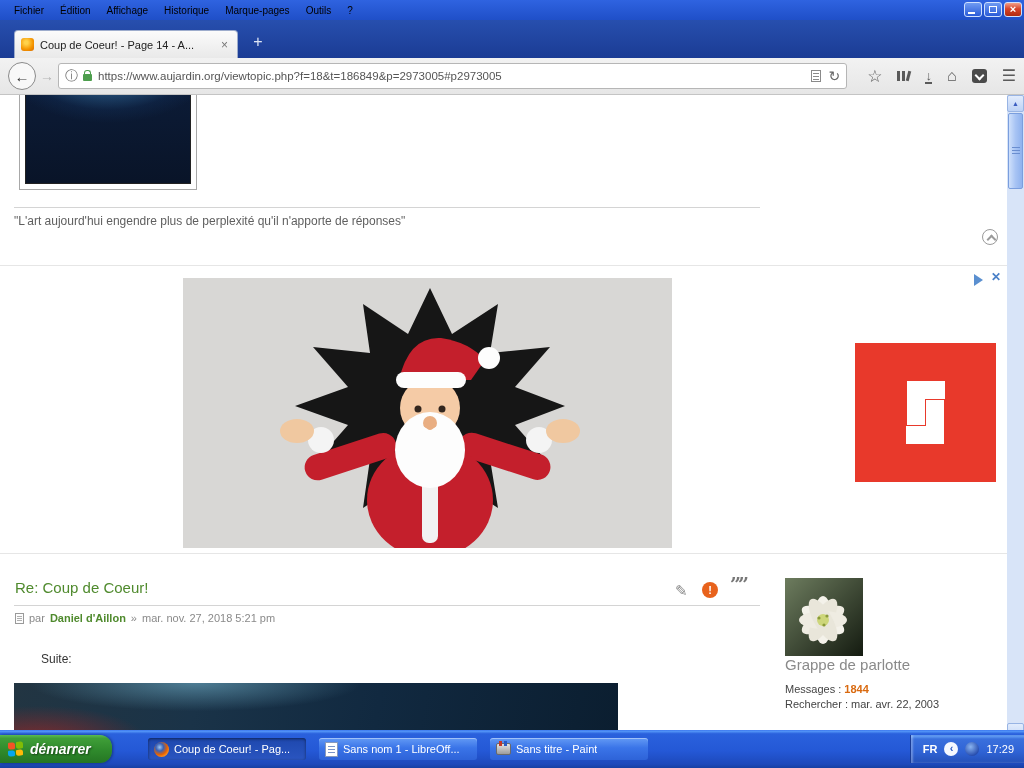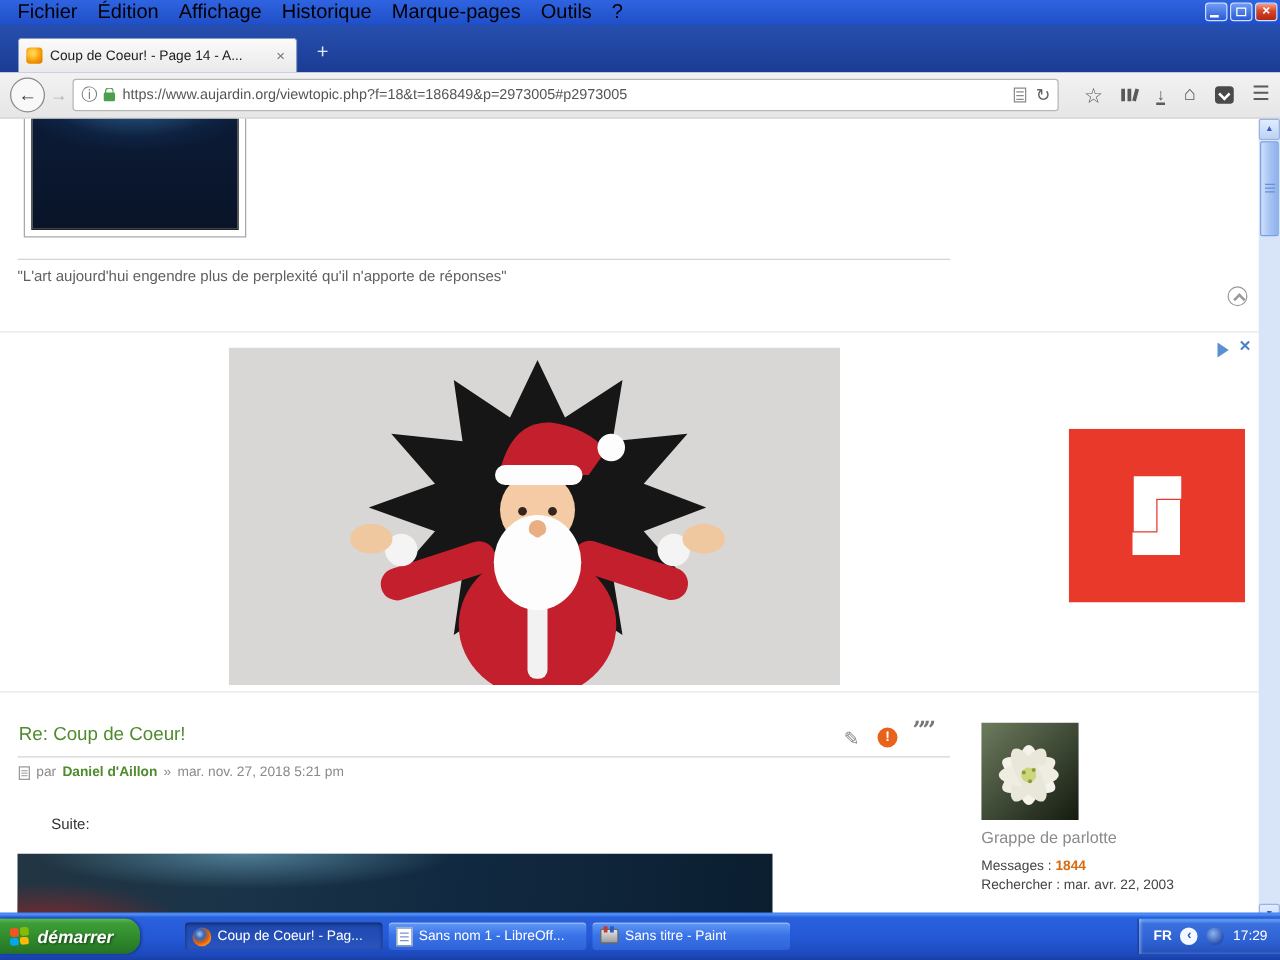--- a/index.html
+++ b/index.html
@@ -2,21 +2,21 @@
 <html><head>
 <meta charset="utf-8">
 <style>
   * { margin:0; padding:0; box-sizing:border-box; }
   html,body { width:1024px; height:768px; overflow:hidden; font-family:"Liberation Sans", sans-serif; }
   .screen { position:relative; width:1024px; height:768px; background:#fff; }
 
   
   .menubar { position:absolute; top:0; left:0; width:1024px; height:20px;
     background:linear-gradient(#2f63e0,#1f4fc8); display:flex; align-items:center; padding-left:6px; }
-  .menu-item { font-size:16px; color:#000; padding:2px 8px; cursor:default; }
+  .menu-item { font-size:10px; color:#000; padding:2px 8px; cursor:default; }
   .win-controls { position:absolute; right:2px; top:2px; display:flex; gap:2px; }
   .winbtn { width:18px; height:15px; border:1px solid #cfe0ff; border-radius:3px;
     background:linear-gradient(#6f9bf2,#2a5bd8); position:relative; cursor:pointer; }
   .winbtn.close { background:linear-gradient(#f2a089,#d8442a 45%,#b02a12); }
   .g-min { position:absolute; left:3px; bottom:2px; width:7px; height:2px; background:#fff; }
   .g-rest { position:absolute; left:4px; top:3px; width:8px; height:7px; border:1.5px solid #fff; }
   .g-close { color:#fff; font-size:11px; font-weight:bold; line-height:13px; display:block; text-align:center; }
 
   
   .tabbar { position:absolute; top:20px; left:0; width:1024px; height:38px;
@@ -110,21 +110,21 @@
   .post-image { position:absolute; left:14px; top:588px; width:604px; height:57px; cursor:pointer; background:
     radial-gradient(ellipse 50% 90% at 30% 0%, rgba(120,185,210,.55), transparent 55%),
     radial-gradient(ellipse 30% 100% at 4% 100%, rgba(150,40,40,.8), transparent 60%),
     linear-gradient(100deg, #223542 0%, #1a3348 30%, #112940 60%, #0b1e30 100%); }
 
   .profile { position:absolute; left:785px; top:483px; width:218px; }
   .avatar { width:78px; height:78px; cursor:pointer; display:block; }
   .pname { margin-top:12px; font-size:12px; }
   .pname a { color:#4f8a2d; font-weight:bold; text-decoration:none; cursor:pointer; }
   .online-dot { color:#4f8a2d; font-size:13px; }
-  .prank { margin-top:6px; font-size:13px; color:#8a8a8a; }
+  .prank { margin-top:0; font-size:15px; color:#8a8a8a; }
   .pmsg { margin-top:10px; font-size:11px; color:#444; }
   .pmsg a { color:#d96a10; text-decoration:none; font-weight:bold; cursor:pointer; }
   .pjoin { margin-top:3px; font-size:11px; color:#444; }
 
   
   .scrollbar { position:absolute; top:95px; right:0; width:17px; height:645px; background:#d8e4f8; }
   .sb-btn { position:absolute; left:0; width:17px; height:17px;
     background:linear-gradient(#e2ecfd,#bdd2f5); border:1px solid #98b4e4; border-radius:2px;
     color:#3b5dc0; font-size:7px; text-align:center; line-height:15px; cursor:pointer; }
   .sb-btn.up { top:0; }
@@ -141,21 +141,21 @@
   .startbtn { height:28px; width:112px; flex:none; display:flex; align-items:center; gap:6px; padding-left:8px;
     background:linear-gradient(#5aba52 0%,#3f9e38 12%,#2f8a2c 55%,#257523 100%);
     border-radius:0 12px 12px 0; box-shadow:1px 0 3px rgba(0,0,0,.4); cursor:pointer; }
   .startbtn span.lbl { color:#fff; font-size:14px; font-weight:bold; font-style:italic;
     text-shadow:1px 1px 2px rgba(0,0,0,.5); }
   .winflag { width:16px; height:15px; display:grid; grid-template-columns:7px 7px; grid-template-rows:6.5px 6.5px;
     gap:1px; transform:skewY(-6deg); }
   .winflag i { border-radius:1px 3px 1px 3px; }
   .winflag i:nth-child(1){ background:#f35325; } .winflag i:nth-child(2){ background:#81bc06; }
   .winflag i:nth-child(3){ background:#05a6f0; } .winflag i:nth-child(4){ background:#ffba08; }
-  .taskbtns { display:flex; gap:5px; margin-left:36px; flex:1; min-width:0; }
+  .taskbtns { display:flex; gap:13px; margin-left:36px; flex:1; min-width:0; }
   .task { width:158px; height:22px; border-radius:3px; display:flex; align-items:center; gap:5px;
     padding:0 6px; cursor:pointer; flex:none;
     background:linear-gradient(#639af5,#3a74e8 45%,#2e63d8); box-shadow:inset 0 1px 0 rgba(255,255,255,.4); }
   .task.active { background:linear-gradient(#1e48ae,#2a55c0); box-shadow:inset 0 1px 3px rgba(0,0,0,.5); }
   .task-label { color:#fff; font-size:11px; white-space:nowrap; overflow:hidden; text-overflow:ellipsis; }
   .ff-icon { width:15px; height:15px; border-radius:50%; flex:none;
     background:radial-gradient(circle at 38% 35%, #9ec8f2 0%, #3a62b8 28%, #e66000 55%, #ffa02e 80%, #d85a00 100%); }
   .lo-icon { width:13px; height:15px; background:#fff; border:1px solid #8899bb; position:relative; flex:none; }
   .lo-icon::before { content:""; position:absolute; left:2px; top:3px; width:7px; height:1px;
     background:#7a94c8; box-shadow:0 3px 0 #7a94c8, 0 6px 0 #7a94c8; }

